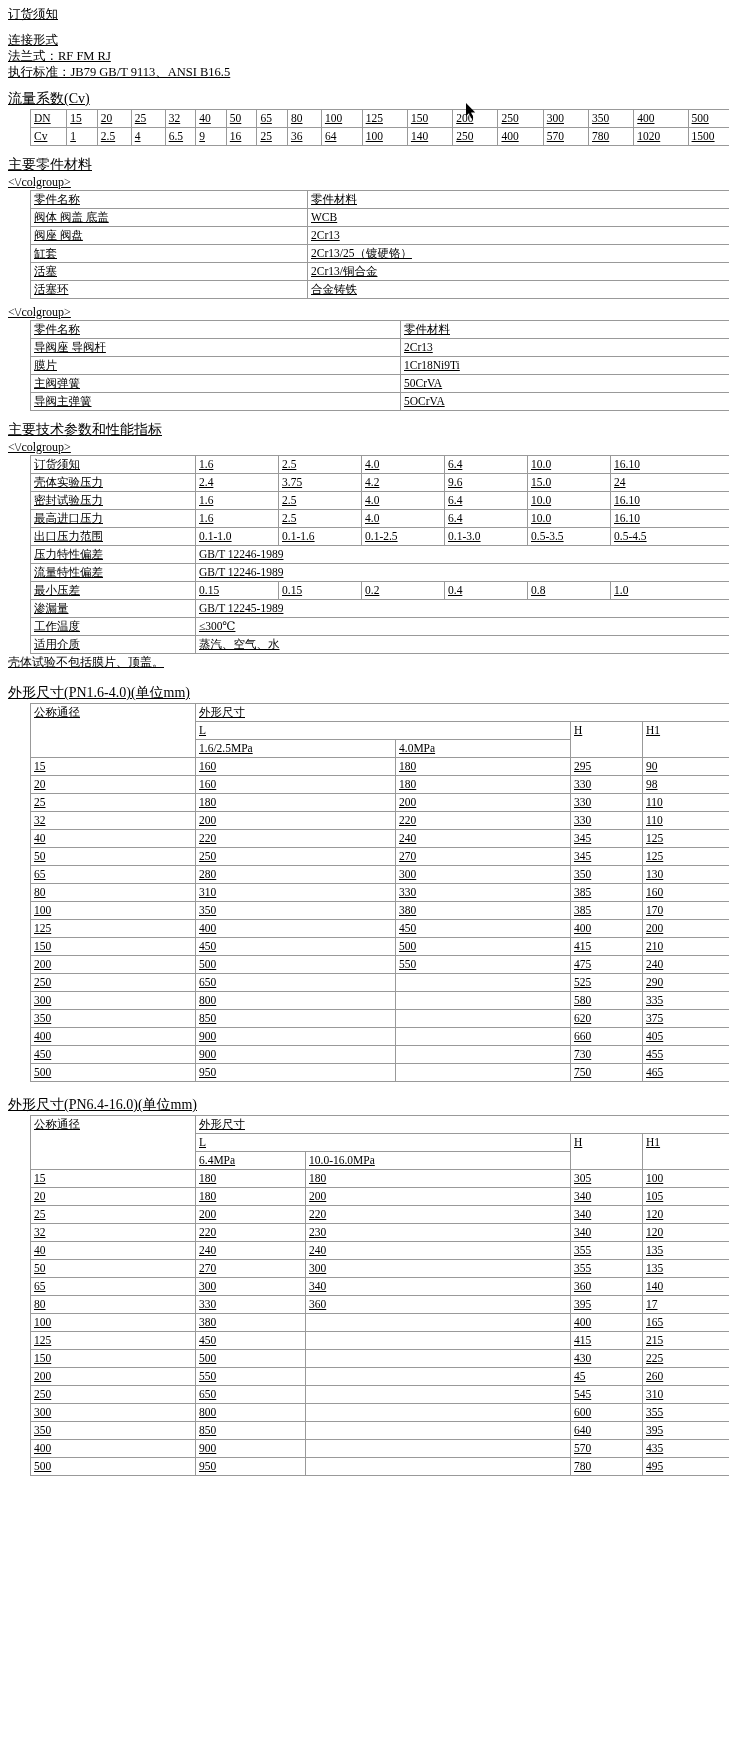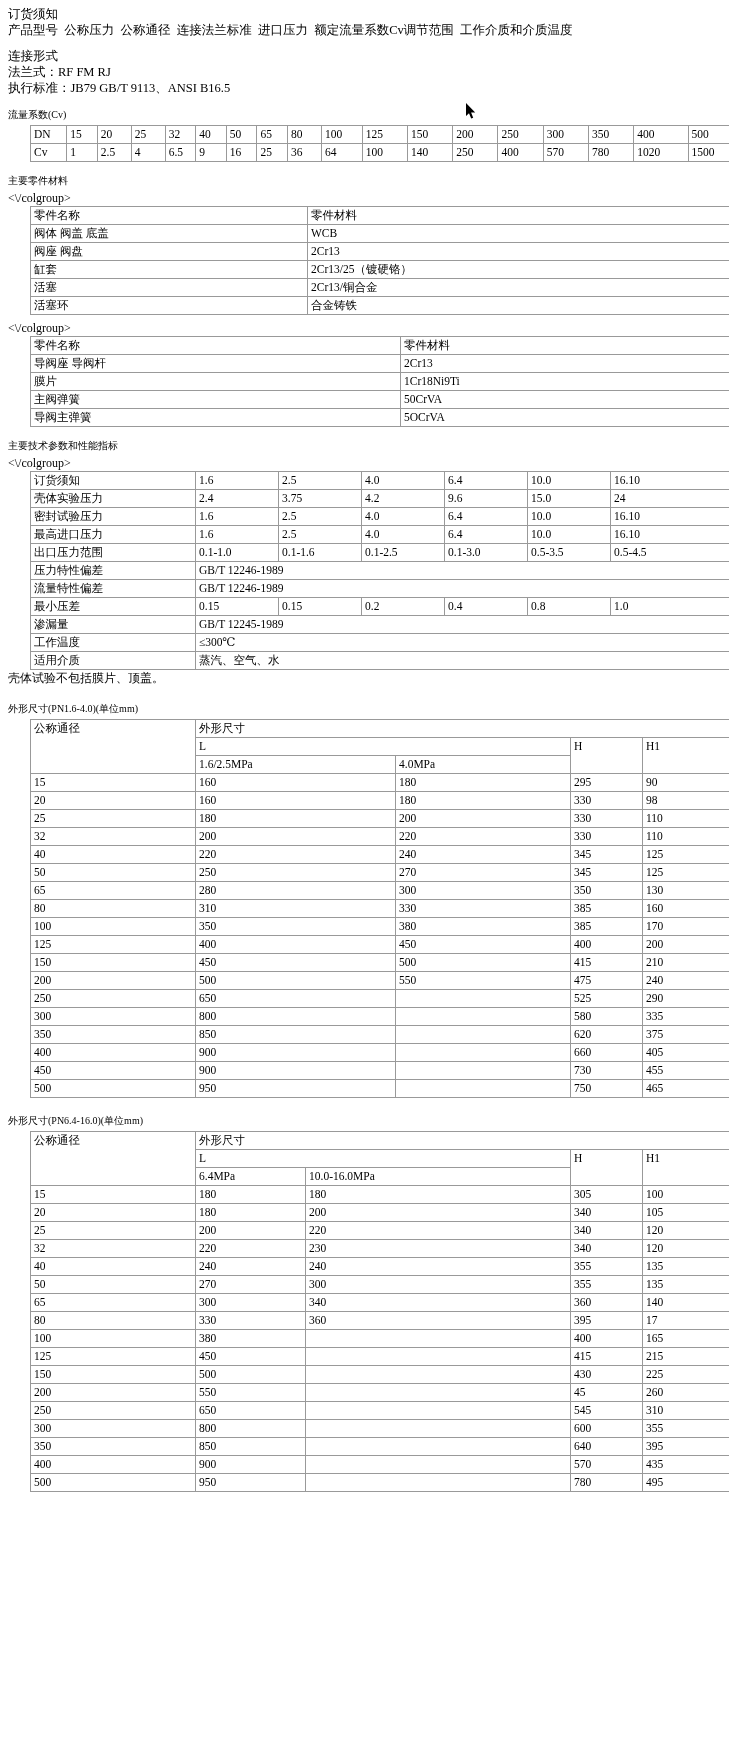--- a/index.html
+++ b/index.html
@@ -11,32 +11,33 @@
     width: 729px;
     font-family: "Liberation Serif", "DejaVu Serif", serif;
     font-size: 12px;
     color: #000000;
   }
   .page {
     width: 729px;
     padding: 6px 8px 10px 8px;
     box-sizing: border-box;
     position: relative;
+    text-decoration: underline;
   }
   .line {
     line-height: 16px;
     font-size: 12.5px;
     white-space: pre-wrap;
   }
   .gap-sm { height: 6px; }
   .gap-md { height: 10px; }
   .gap-lg { height: 14px; }
   .section-title {
     line-height: 17px;
-    font-size: 10px;
+    font-size: 14px;
     margin-bottom: 2px;
   }
   table {
     border-collapse: collapse;
     width: 100%;
     table-layout: fixed;
     margin-left: 22px;
   }
   table.data td, table.data th {
     border: 1px solid #999999;
@@ -64,21 +65,20 @@
     line-height: 16px;
     font-size: 12px;
   }
 </style>
 </head>
 <body>
 
 <div class="page">
 
   <div class="line">订货须知</div>
-  <div class="line">产品型号  公称压力  公称通径  连接法兰标准  进口压力  额定流量系数Cv调节范围  工作介质和介质温度</div>
 
   <div class="gap-md"></div>
 
   <div class="line">连接形式</div>
   <div class="line">法兰式：RF FM RJ</div>
   <div class="line">执行标准：JB79 GB/T 9113、ANSI B16.5</div>
 
   <div class="gap-md"></div>
 
   <div class="section-title">流量系数(Cv)</div>

